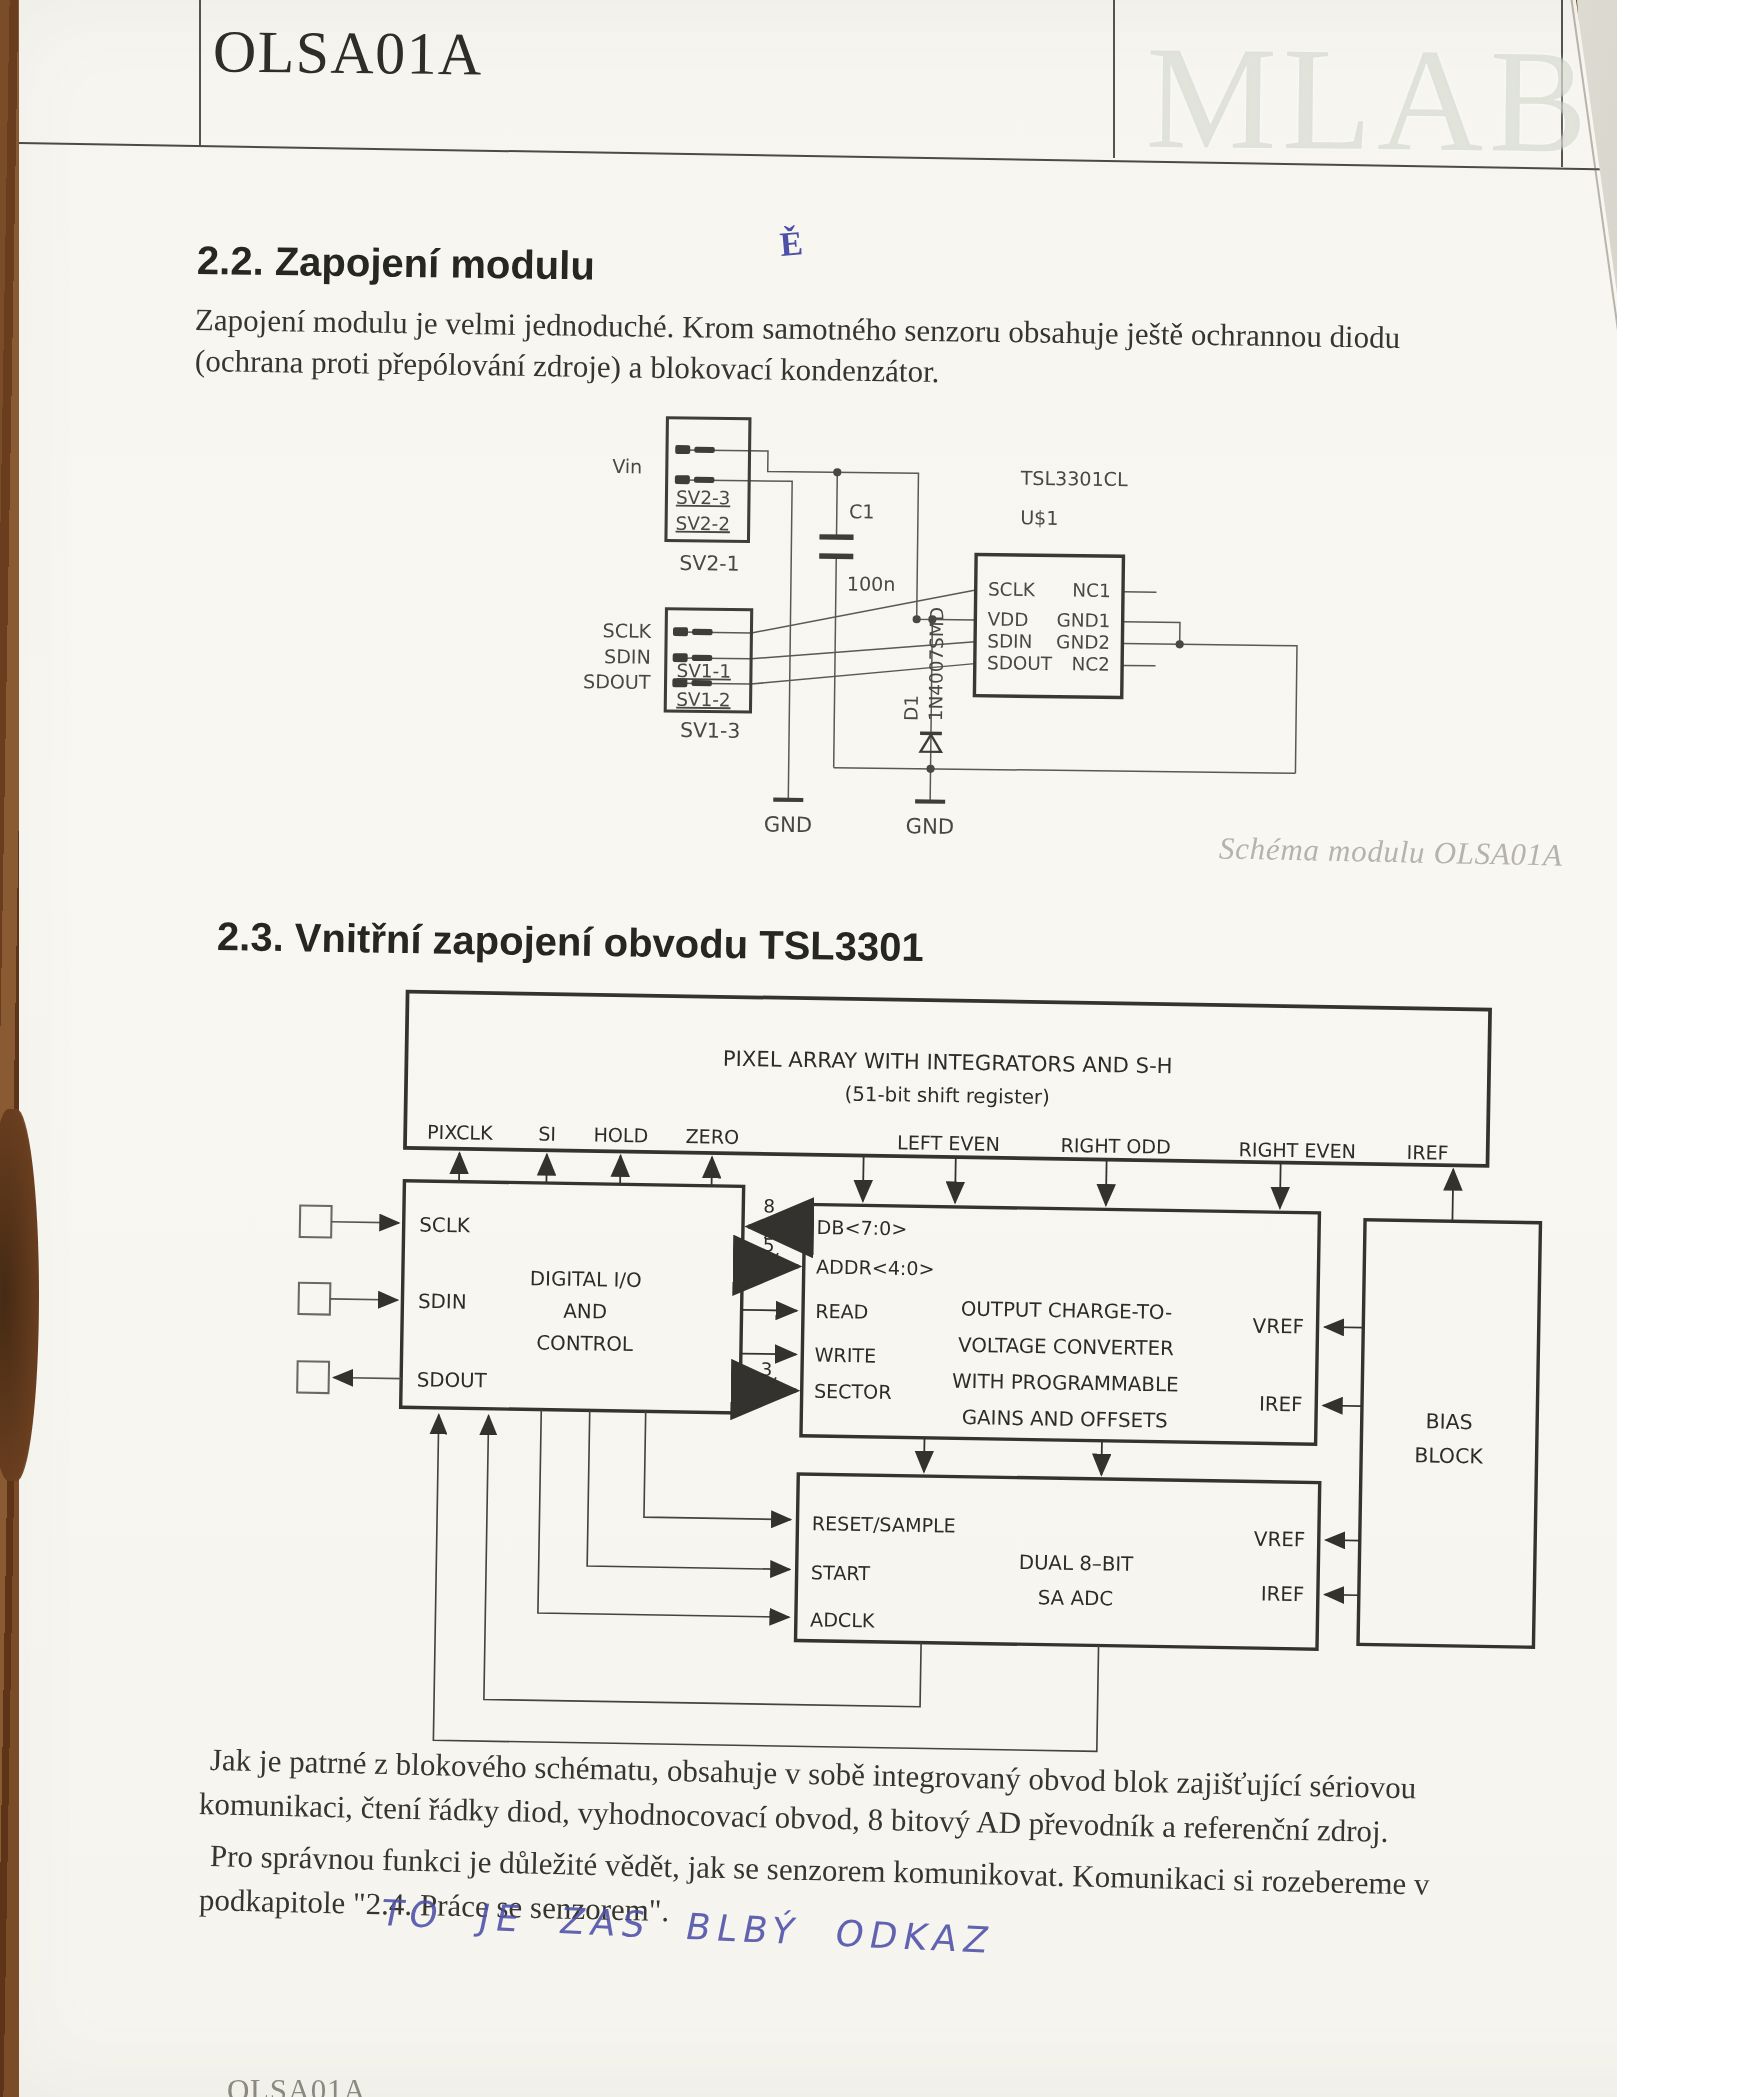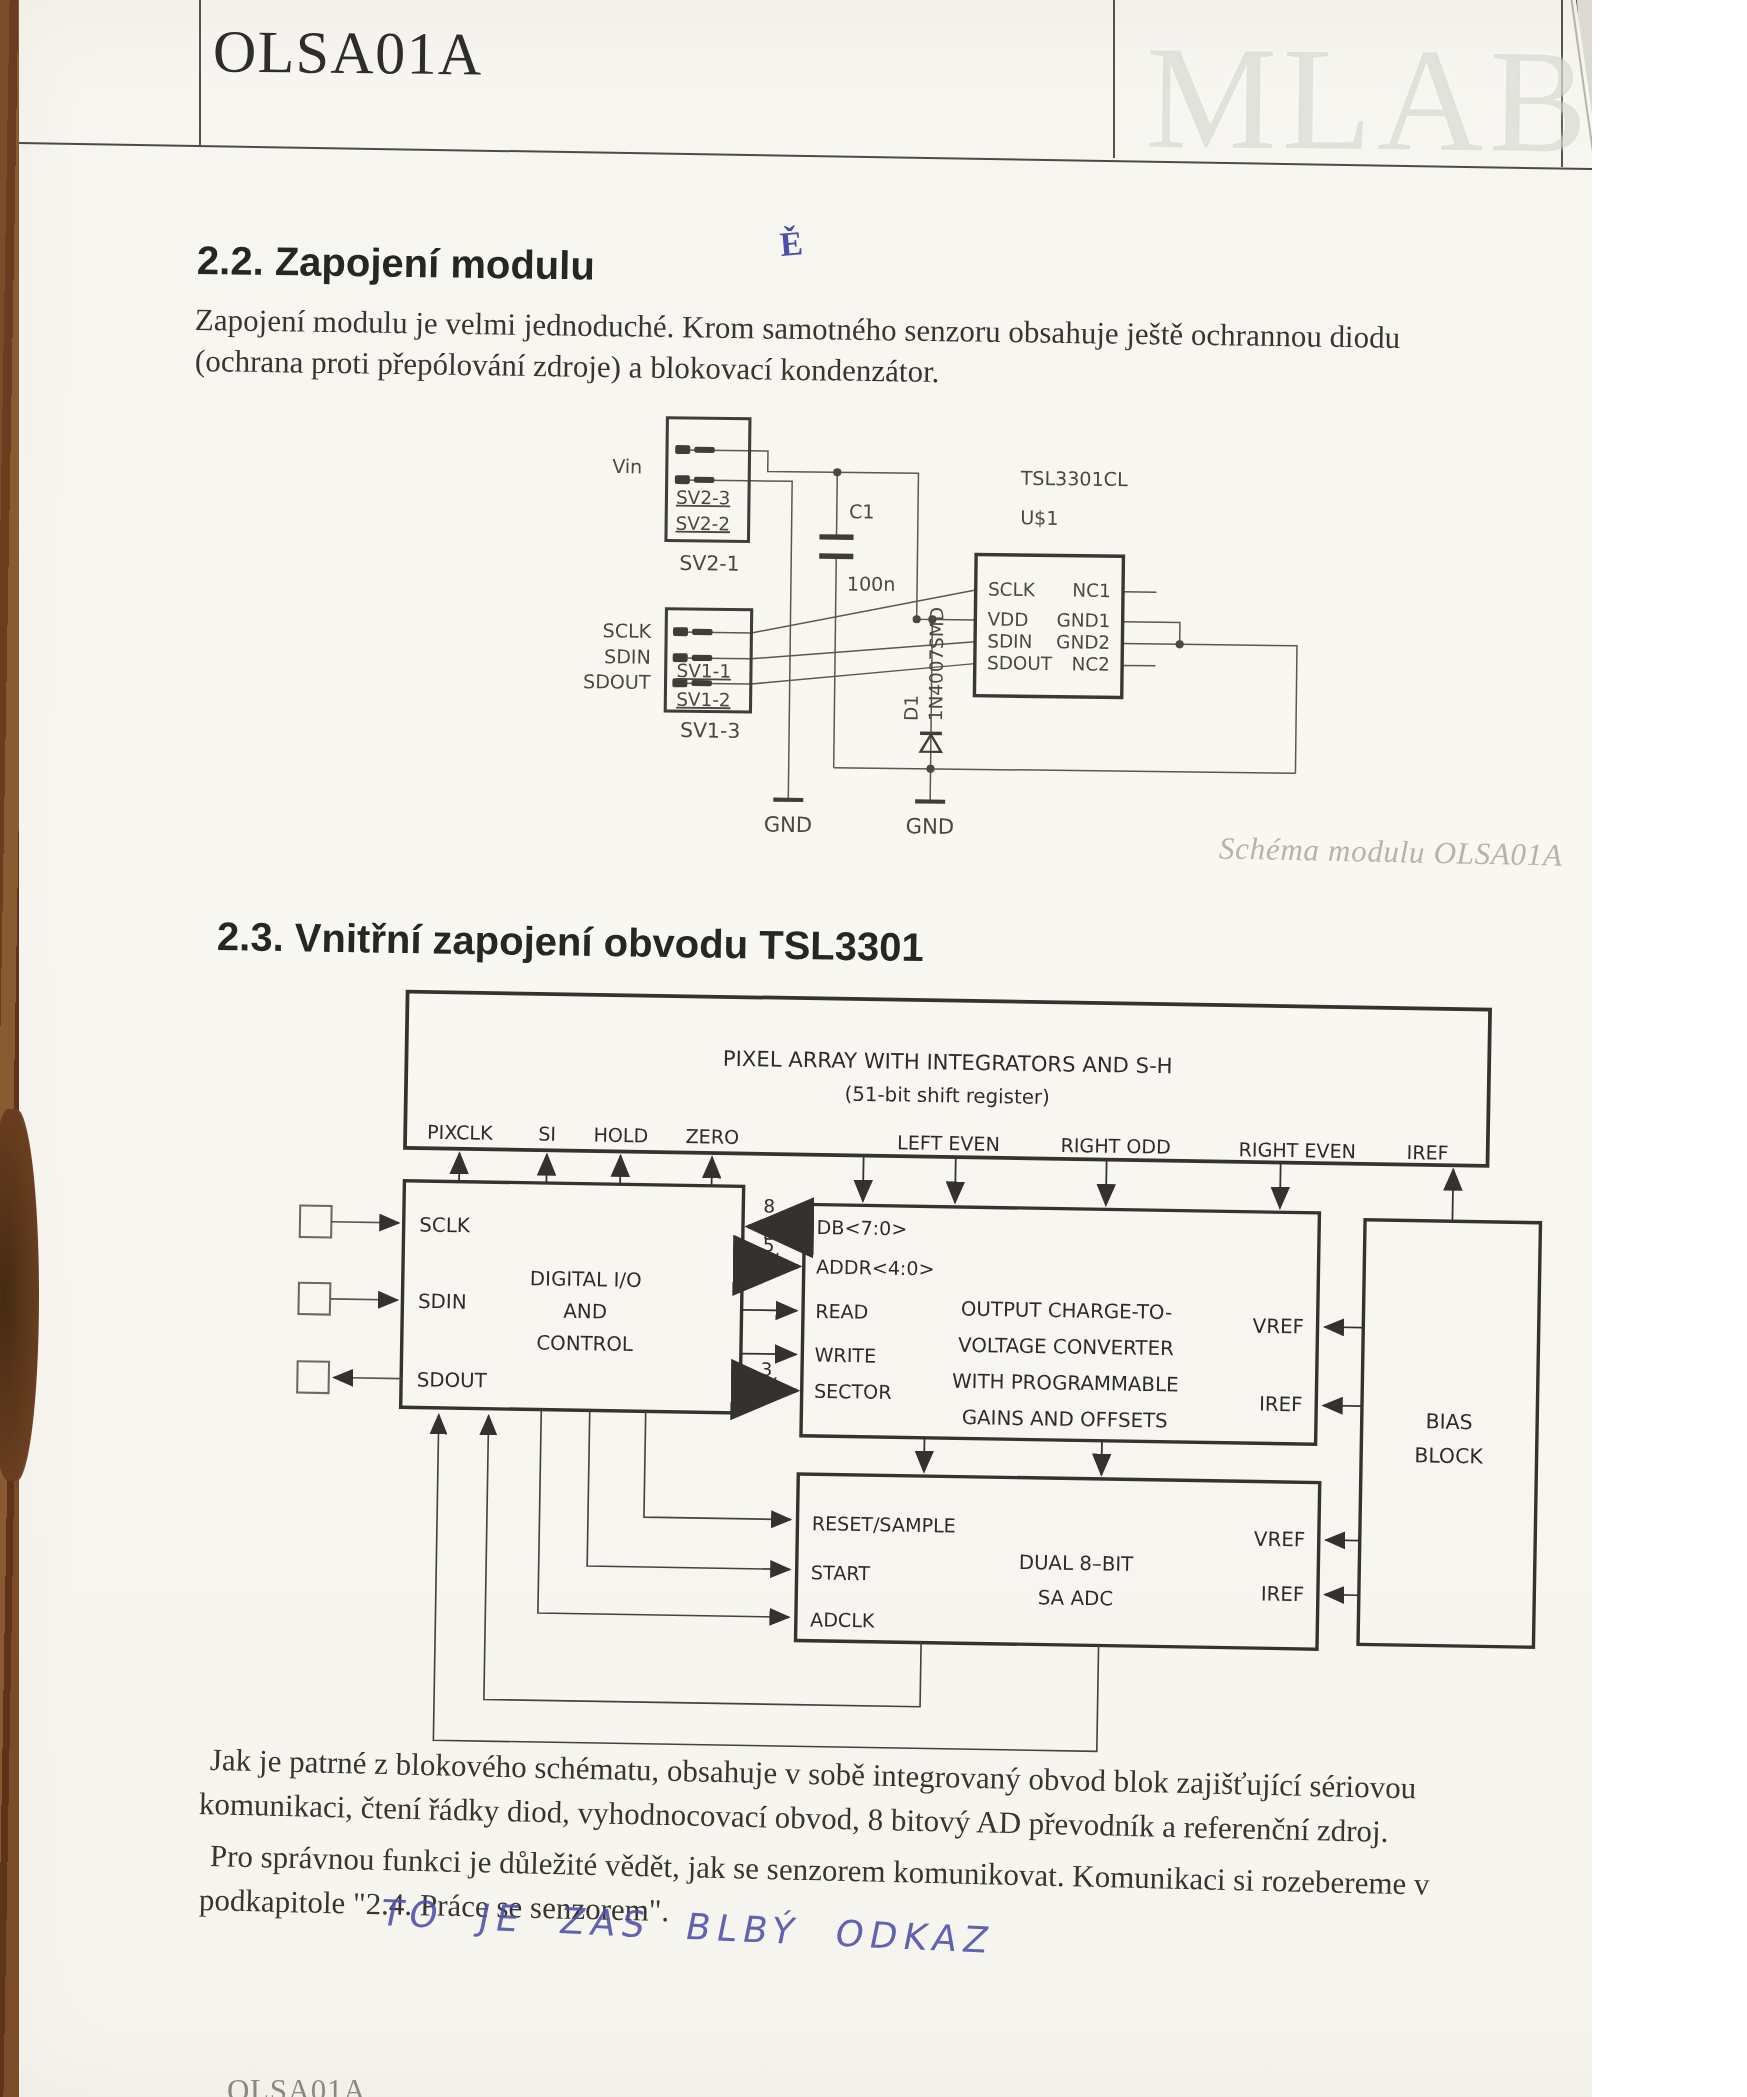--- a/index.html
+++ b/index.html
@@ -1,21 +1,21 @@
 <!DOCTYPE html>
 <html style="font-size:11px"><head>
 <meta charset="utf-8">
 <style>
   html,body{margin:0;padding:0;}
   #page{position:relative;width:1592px;height:2097px;overflow:hidden;
     background:
       radial-gradient(ellipse 287px 61px at 1% 62%, #3a2210 0%, rgba(58,34,16,0) 70%),
       radial-gradient(ellipse 205px 82px at 100% 34%, #42260f 0%, rgba(66,38,15,0) 70%),
       repeating-linear-gradient(91deg,#7b4c28 0 9.6px,#6a3d1e 9.6px 18.4px,#8a5a33 18.4px 33px,#5d3418 33px 40px,#7b4c28 40px 60px);
-    font-family:"Liberation Serif","DejaVu Serif",serif;}
+    font-family:"Liberation Serif","DejaVu Serif",serif;padding-left:25px;}
   
   #corner-curl{position:absolute;left:0;top:0;width:1748px;height:888px;
     clip-path:polygon(1577px 0,1722px 0,1686px 782px,1635px 840px);
     background:linear-gradient(104deg,#efeee8 0%,#fbfaf6 35%,#e7e5dd 70%,#c9c6bc 100%);}
   
   #paper{position:absolute;left:0;top:0;width:1748px;height:2097px;
     clip-path:polygon(19px 0,1576px 0,1685px 780px,1738px 908px,1740px 2097px,19px 2097px);
     background:linear-gradient(180deg,#f6f5f0 0%,#f8f7f2 40%,#f5f4ee 100%);
     box-shadow:inset 0 0 96px rgba(90,80,60,.06);}
   .edge-line{position:absolute;left:1570px;top:-4.1px;width:2px;height:799px;

